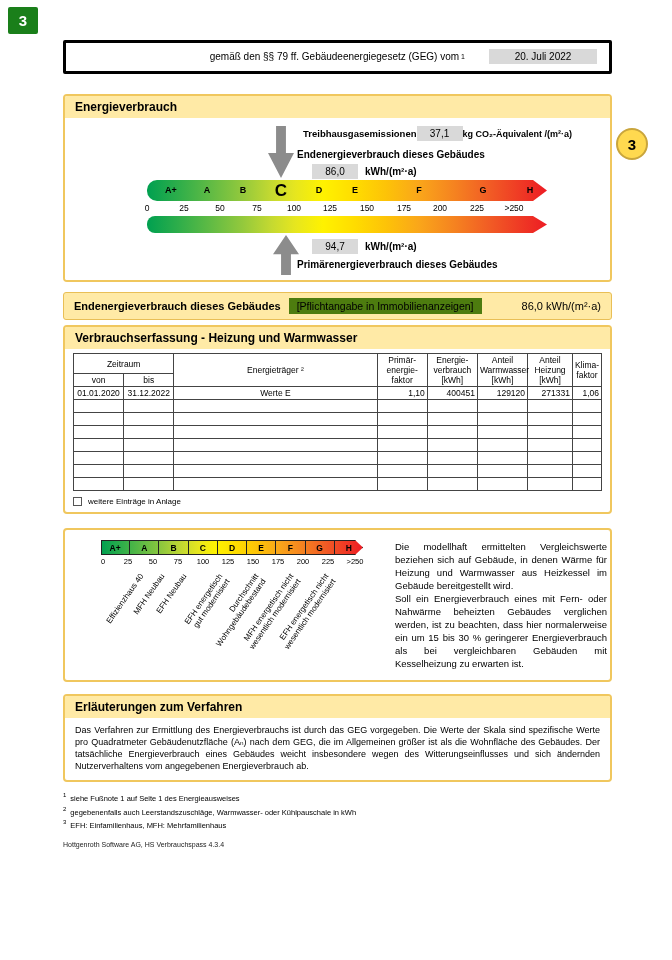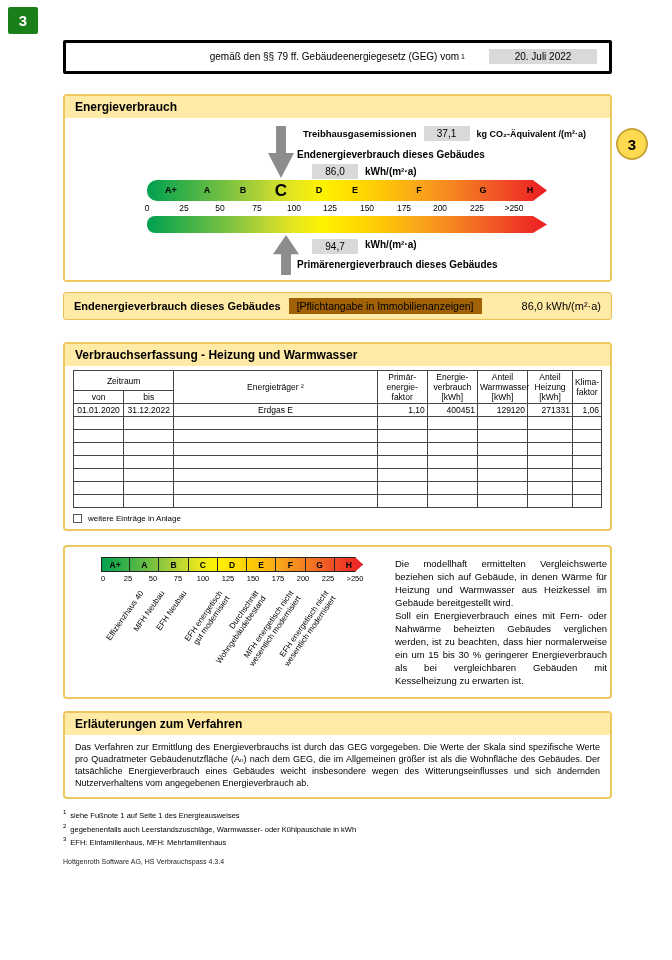--- a/index.html
+++ b/index.html
@@ -32,46 +32,46 @@
     font-weight:bold; font-size:15px; }
 
   
   .section { margin:20px 60px 0 63px; border:2px solid #f0c75e; border-radius:4px; background:#fff; overflow:hidden; }
   .sec-title { background:#ffeaa6; font-weight:bold; font-size:12px; padding:4px 10px; }
   .sec-title sup { font-size:8px; font-weight:normal; }
 
   
   .cons-body { position:relative; height:162px; background:#fff; }
   .gray-box { background:#d9d9d9; width:46px; text-align:center; font-size:10px; padding:2px 0; }
-  .ghg-row { position:absolute; top:8px; left:238px; display:flex; align-items:center; gap:7px; white-space:nowrap; }
+  .ghg-row { position:absolute; top:8px; left:238px; display:flex; align-items:center; white-space:nowrap; }
   .ghg-row .lbl { font-weight:bold; font-size:9.5px; }
   .ghg-row .unit { font-weight:bold; font-size:9px; }
   .end-label { position:absolute; top:31px; left:232px; font-weight:bold; font-size:10px; }
   .end-value-row { position:absolute; top:46px; left:247px; display:flex; align-items:center; gap:7px; }
   .unit-b { font-weight:bold; font-size:10px; }
   .arrow-down { position:absolute; top:8px; left:203px; width:26px; height:52px; background:#8c8c8c;
     clip-path:polygon(31% 0,69% 0,69% 52%,100% 52%,50% 100%,0 52%,31% 52%); }
   .arrow-up { position:absolute; top:117px; left:208px; width:26px; height:40px; background:#8c8c8c;
     clip-path:polygon(50% 0,100% 48%,69% 48%,69% 100%,31% 100%,31% 48%,0 48%); }
   .scale-grad { background:linear-gradient(90deg,#00a050 0%,#2fae4a 8%,#61bb44 16%,#94c93c 24%,#c4d931 31%,#e6e61f 37%,#fff200 44%,#ffdc00 52%,#fdc208 60%,#faa61a 68%,#f58220 77%,#f15a25 86%,#ed1c24 100%); }
   .bar-top { position:absolute; top:62px; left:82px; width:400px; height:21px; border-radius:10px 0 0 10px;
     clip-path:polygon(0 0,386px 0,100% 50%,386px 100%,0 100%); }
   .bar-bottom { position:absolute; top:98px; left:82px; width:400px; height:17px; border-radius:8px 0 0 8px;
     clip-path:polygon(0 0,386px 0,100% 50%,386px 100%,0 100%); }
   .sletter { position:absolute; top:0; transform:translateX(-50%); font-weight:bold; font-size:9px; line-height:21px; color:#000; }
   .sletter.big { font-size:17px; }
   .stick { position:absolute; top:85px; width:40px; text-align:center; font-size:8.5px; }
 
-  .prim-value-row { position:absolute; top:121px; left:247px; display:flex; align-items:flex-start; gap:7px; }
+  .prim-value-row { position:absolute; top:121px; left:247px; display:flex; align-items:center; gap:7px; }
   .prim-label { position:absolute; top:141px; left:232px; font-weight:bold; font-size:10px; }
 
   
   .ee-band { margin-top:10px; }
   .ee-band .bl { font-weight:bold; font-size:11px; }
-  .ee-band .note { background:#a16207; font-size:10.5px; padding:2px 8px; margin-left:8px; }
+  .ee-band .note { background:#4d7c0f; font-size:10.5px; padding:2px 8px; margin-left:8px; }
   .ee-band .val { margin-left:auto; font-size:11px; }
 
   
   .table-wrap { padding:4px 8px 4px; }
   table.usage { width:100%; border-collapse:collapse; table-layout:fixed; }
   table.usage th, table.usage td { border:1px solid #444; font-size:8.5px; padding:1px 2px; }
   table.usage th { font-weight:normal; text-align:center; white-space:pre-line; line-height:10px; vertical-align:middle; }
   table.usage td { height:13px; }
   td.c { text-align:center; } td.r { text-align:right; padding-right:4px; }
   .cb-row { padding:2px 8px 6px; font-size:8px; display:flex; align-items:center; }
@@ -165,21 +165,21 @@
       <div class="prim-label">Primärenergieverbrauch dieses Gebäudes</div>
     </div>
   </div>
 
   <div class="band ee-band">
     <span class="bl">Endenergieverbrauch dieses Gebäudes</span>
     <span class="note">[Pflichtangabe in Immobilienanzeigen]</span>
     <span class="val">86,0 kWh/(m²·a)</span>
   </div>
 
-  <div class="section" style="margin-top:22px">
+  <div class="section" style="margin-top:5px">
     <div class="sec-title">Verbrauchserfassung - Heizung und Warmwasser</div>
     <div class="table-wrap">
       <table class="usage">
         <colgroup>
           <col style="width:9.5%">
             <col style="width:9.5%">
             <col style="width:38.5%">
             <col style="width:9.5%">
           <col style="width:9.5%">
             <col style="width:9.5%">
@@ -205,21 +205,21 @@
           <th rowspan="2">Klima-
 faktor</th>
         </tr>
         <tr style="height:12px">
           <th>von</th>
           <th>bis</th>
         </tr>
         <tr>
           <td class="c">01.01.2020</td>
           <td class="c">31.12.2022</td>
-          <td class="c">Erdgas E</td>
+          <td class="c">Werte E</td>
           <td class="r">1,10</td>
           <td class="r">400451</td>
           <td class="r">129120</td>
           <td class="r">271331</td>
           <td class="r">1,06</td>
         </tr>
         <tr>
               <td></td>
               <td></td>
               <td></td>

